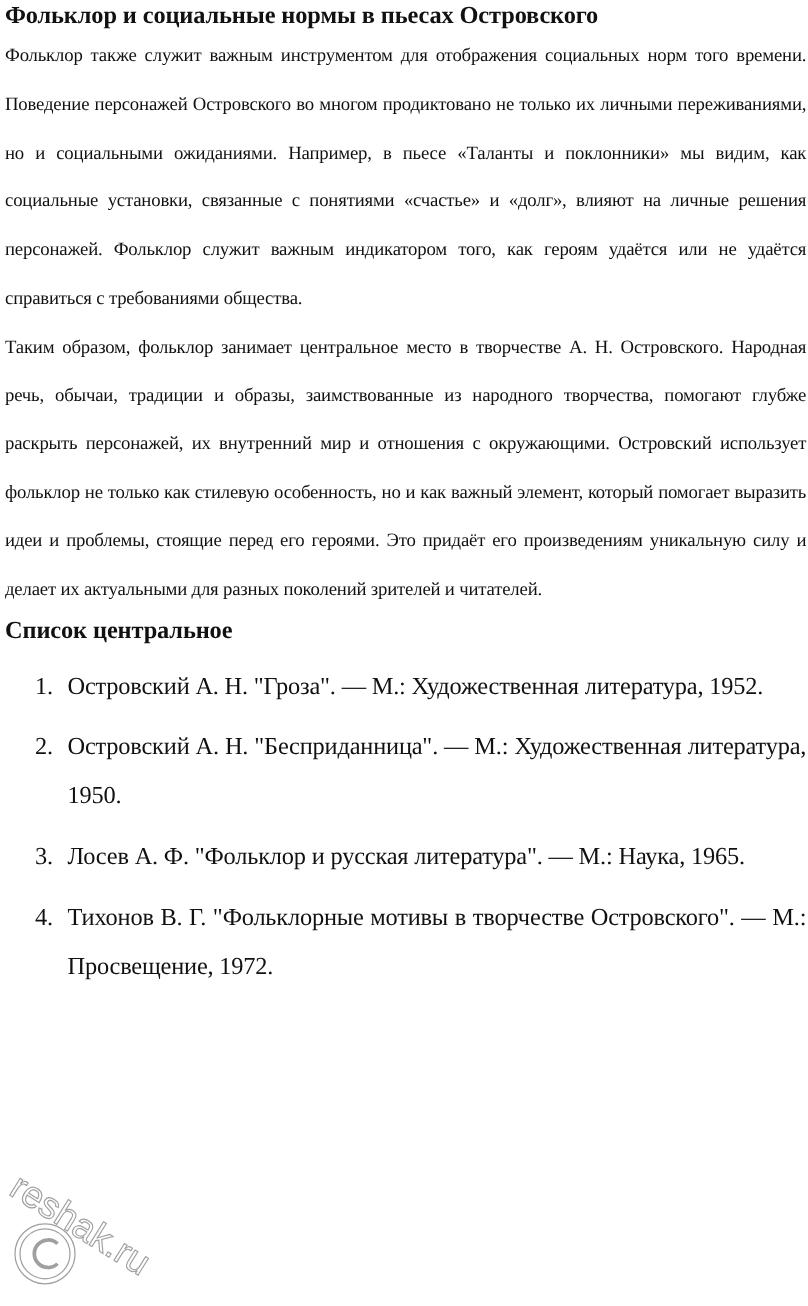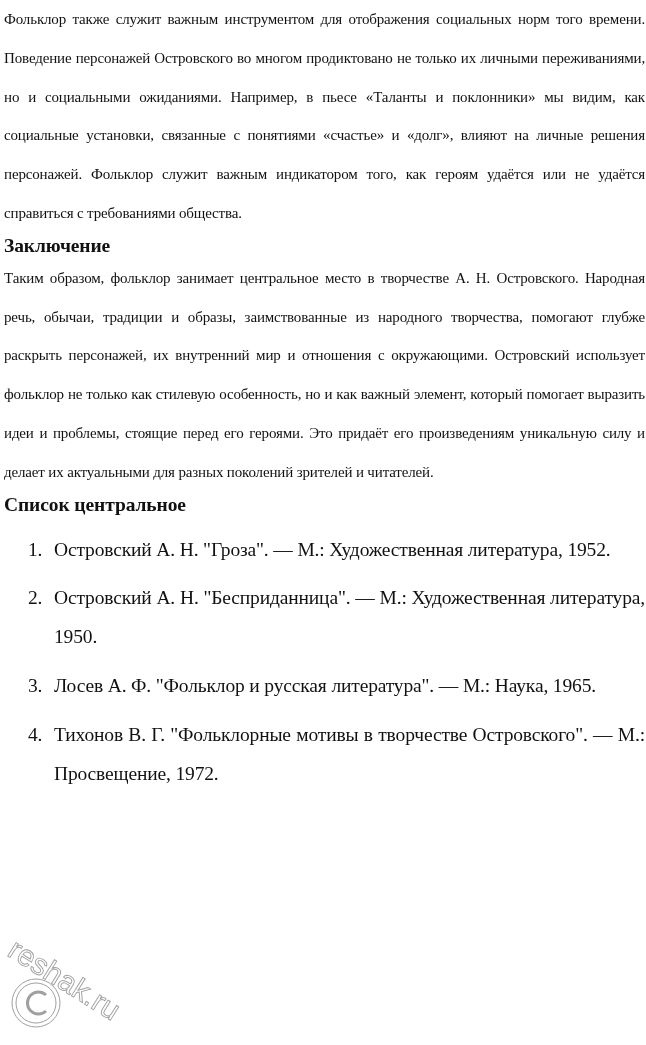--- a/index.html
+++ b/index.html
@@ -72,23 +72,23 @@
       width: 150px;
       height: 120px;
       pointer-events: none;
     }
   </style>
 </head>
 <body>
 
 <div class="page">
 
+  <h2 class="section-heading h-first">Фольклор и социальные нормы в пьесах Островского</h2>
   <p class="body-paragraph p-first">Фольклор также служит важным инструментом для отображения социальных норм того времени. Поведение персонажей Островского во многом продиктовано не только их личными переживаниями, но и социальными ожиданиями. Например, в пьесе «Таланты и поклонники» мы видим, как социальные установки, связанные с понятиями «счастье» и «долг», влияют на личные решения персонажей. Фольклор служит важным индикатором того, как героям удаётся или не удаётся справиться с требованиями общества.</p>
 
-  <h2 class="section-heading h-second">Заключение</h2>
   <p class="body-paragraph p-second">Таким образом, фольклор занимает центральное место в творчестве А. Н. Островского. Народная речь, обычаи, традиции и образы, заимствованные из народного творчества, помогают глубже раскрыть персонажей, их внутренний мир и отношения с окружающими. Островский использует фольклор не только как стилевую особенность, но и как важный элемент, который помогает выразить идеи и проблемы, стоящие перед его героями. Это придаёт его произведениям уникальную силу и делает их актуальными для разных поколений зрителей и читателей.</p>
 
   <h2 class="section-heading h-third">Список центральное</h2>
 
   <ol class="references">
     <li>
       <span class="ref-num">1.</span>
       <span>Островский А. Н. "Гроза". — М.: Художественная литература, 1952.</span>
     </li>
     <li>

